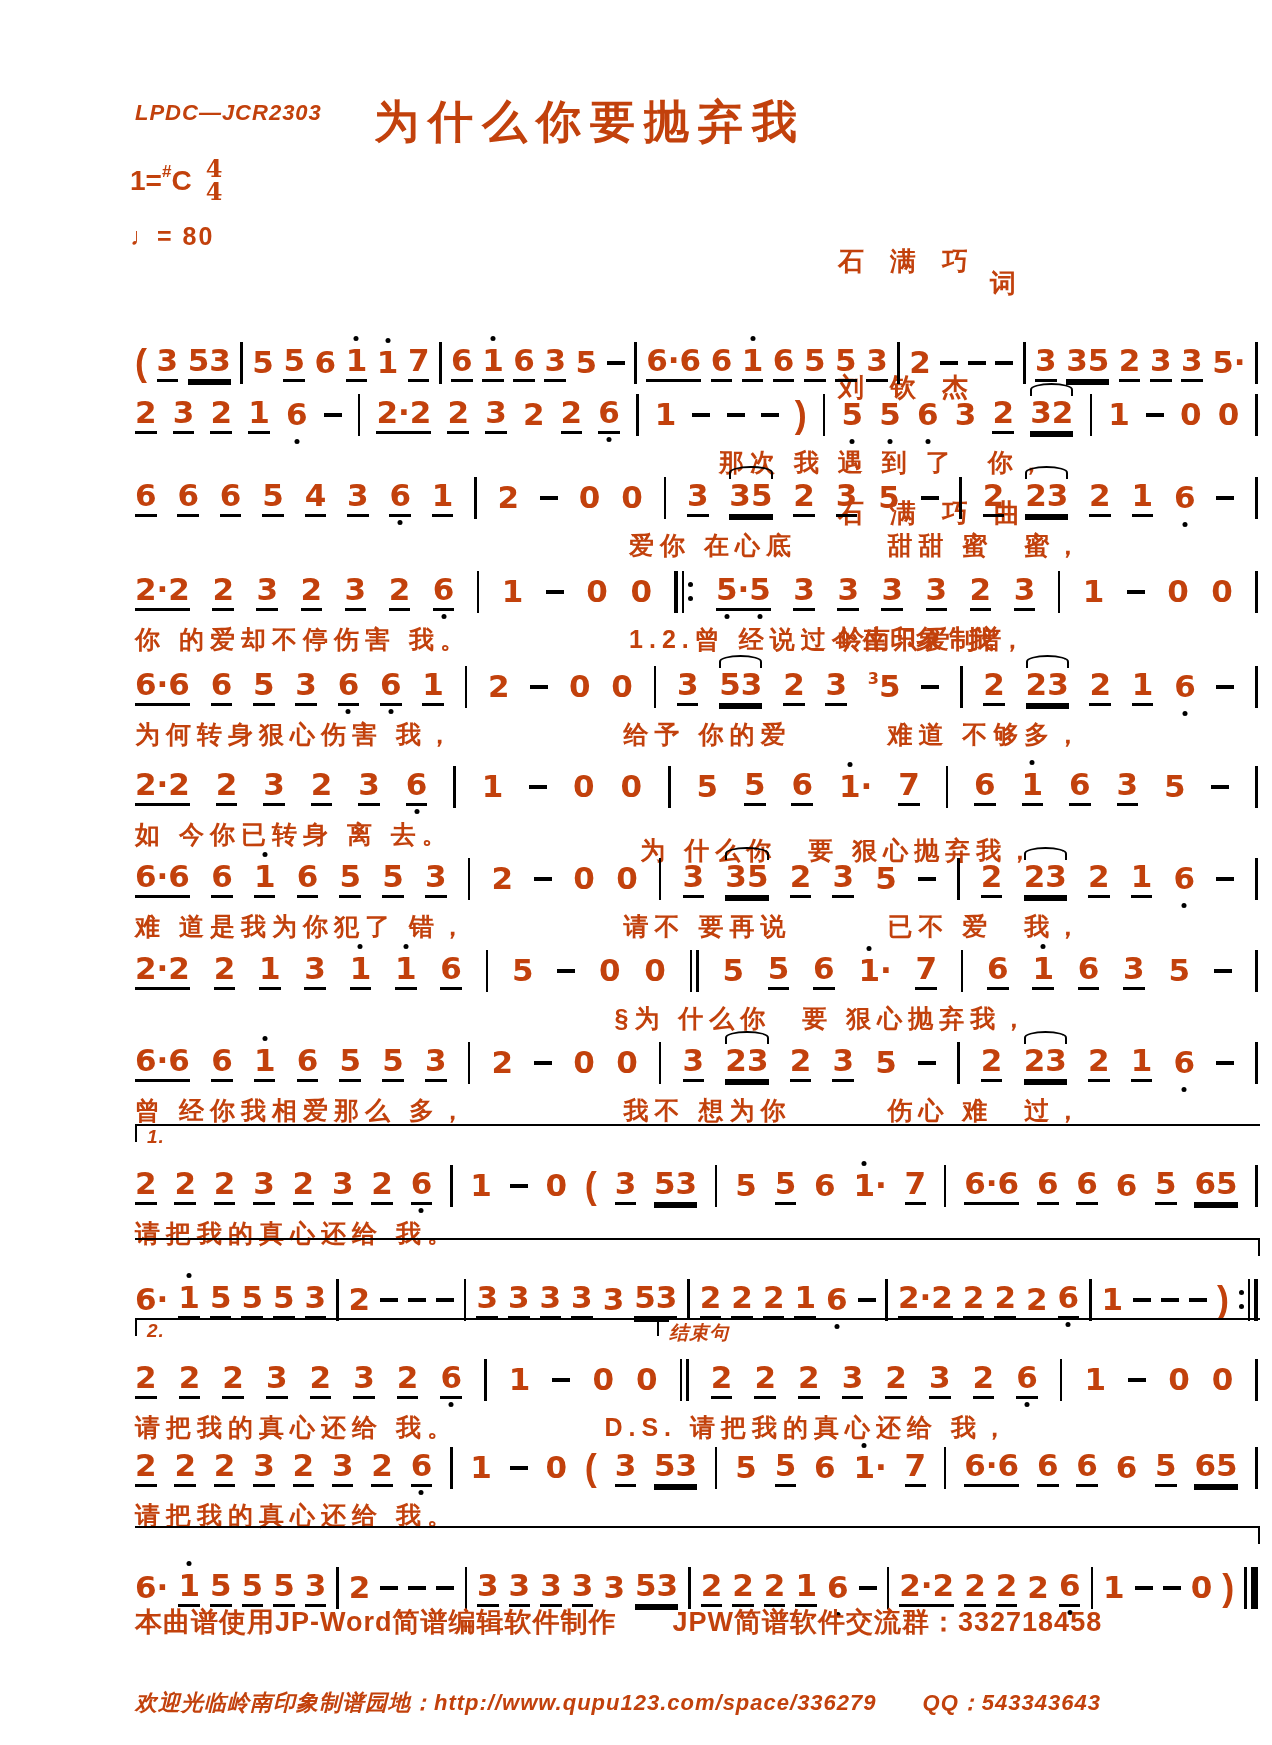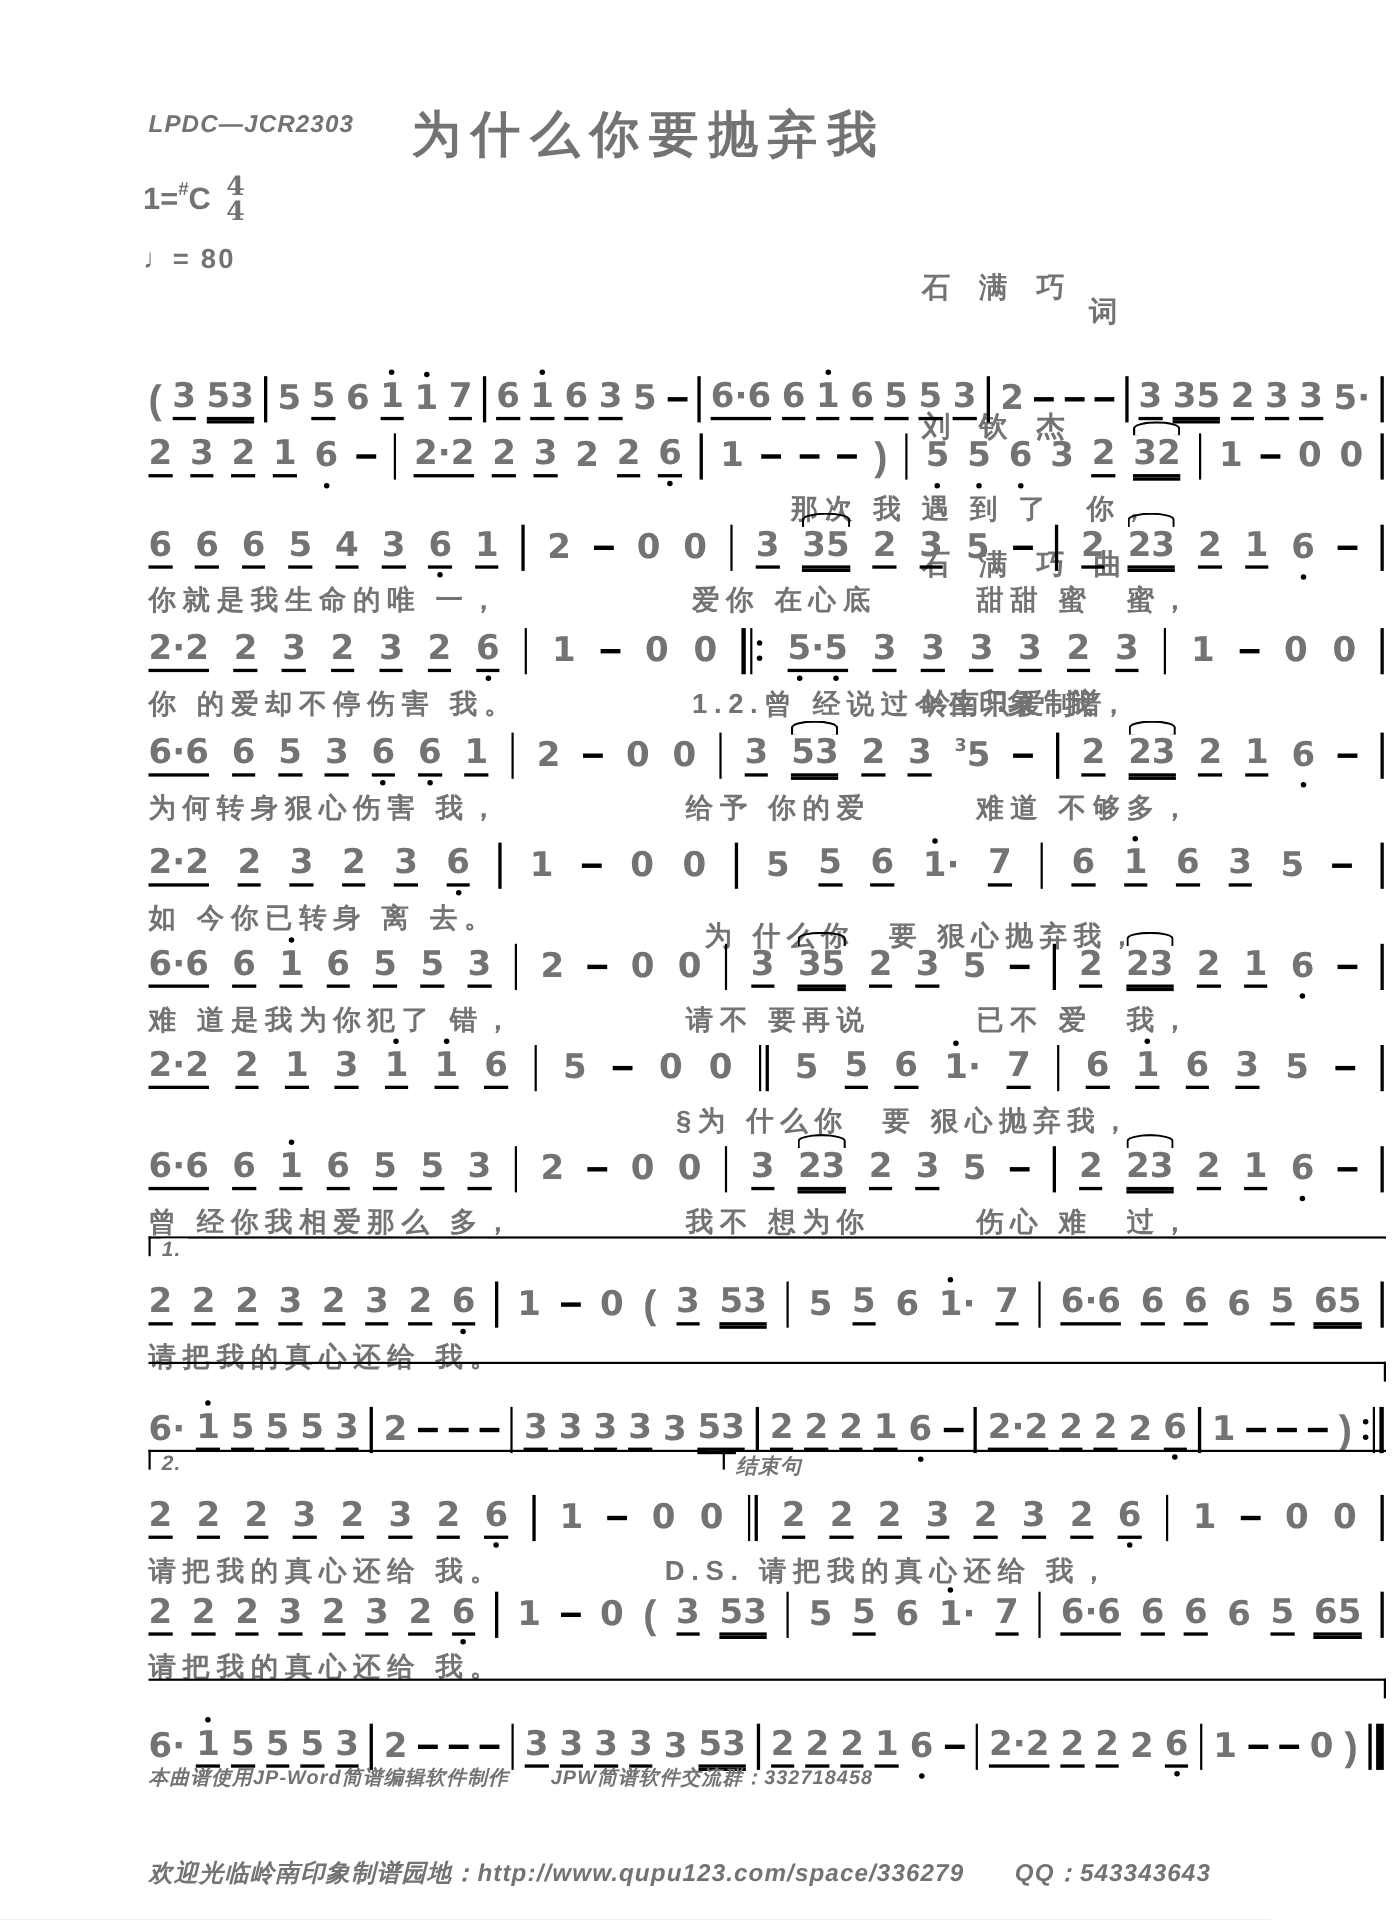--- a/index.html
+++ b/index.html
@@ -1,17 +1,17 @@
 <!DOCTYPE html>
 <html><head>
 <meta charset="utf-8">
 <style>
   html,body{margin:0;padding:0;background:#e8e8e8;}
   .page{position:relative;width:1272px;height:1745px;background:#ffffff;margin:0 auto;
-        font-family:"Liberation Sans","DejaVu Sans",sans-serif;color:#737373;overflow:hidden;}
+        font-family:"Liberation Sans","DejaVu Sans",sans-serif;color:#c2410c;overflow:hidden;}
 
   
   .catalog{position:absolute;left:135px;top:100px;font-size:22px;font-style:italic;font-weight:bold;letter-spacing:1px;}
   .title{position:absolute;left:300px;top:92px;width:580px;text-align:center;
          font-family:"DejaVu Serif","Liberation Serif",serif;font-size:45px;font-weight:bold;letter-spacing:9px;}
   .keysig{position:absolute;left:130px;top:158px;display:flex;align-items:center;font-weight:bold;font-size:28px;}
   .keysig .sharp{font-size:17px;position:relative;top:-9px;font-weight:bold;}
   .keysig .meter{display:inline-flex;flex-direction:column;align-items:center;margin-left:14px;
                  font-size:24px;line-height:0.95;font-weight:bold;font-family:"DejaVu Serif",serif;}
   .tempo{position:absolute;left:130px;top:222px;font-weight:bold;font-size:25px;letter-spacing:2px;}
@@ -51,21 +51,21 @@
   .lyric-row{position:relative;height:36px;margin-top:2px;}
   .lyric-seg{position:absolute;top:0;white-space:pre;font-size:25px;letter-spacing:6px;font-weight:600;}
 
   .prerow{position:relative;height:20px;margin-bottom:12px;}
   .bracket{position:absolute;top:0;height:16px;border-top:2.5px solid #000;}
   .bracket.tick-left{border-left:2.5px solid #000;}
   .bracket.tick-right{border-right:2.5px solid #000;}
   .blabel{position:absolute;left:10px;top:0px;font-size:19px;font-style:italic;font-weight:bold;letter-spacing:1px;background:#fff;padding-right:6px;}
 
   
-  .footer1{position:absolute;left:135px;top:1604px;font-size:18px;font-style:italic;font-weight:600;letter-spacing:1px;}
+  .footer1{position:absolute;left:135px;top:1604px;font-size:27px;font-weight:600;letter-spacing:1px;}
   .footer2{position:absolute;left:135px;top:1688px;font-size:22px;font-style:italic;font-weight:600;letter-spacing:1px;}
 </style>
 </head>
 <body>
 
 <div class="page">
 
   <div class="catalog">LPDC—JCR2303</div>
 
   <div class="title">为什么你要抛弃我</div>
@@ -227,21 +227,20 @@
           <span class="note uu arc"><span class="units"><span class="unit">2</span><span class="unit">3</span></span></span>
           <span class="note u"><span class="units"><span class="unit">2</span></span></span>
           <span class="note u"><span class="units"><span class="unit">1</span></span></span>
           <span class="note"><span class="units"><span class="unit lo">6</span></span></span>
           <span class="dash"></span>
           <span class="bar">
             <span class="b2"></span>
           </span>
         </div>
         <div class="lyric-row">
-          <span class="lyric-seg" style="left: 0%;">你就是我生命的唯 一，</span>
           <span class="lyric-seg" style="left: 44%;">爱你 在心底</span>
           <span class="lyric-seg" style="left: 67%;">甜甜 蜜　蜜，</span>
         </div>
       </div>
       <div class="system" style="top: 562px;">
         <div class="notes-row">
           <span class="note u"><span class="units"><span class="unit">2</span><span class="unit">·</span><span class="unit">2</span></span></span>
           <span class="note u"><span class="units"><span class="unit">2</span></span></span>
           <span class="note u"><span class="units"><span class="unit">3</span></span></span>
           <span class="note u"><span class="units"><span class="unit">2</span></span></span>

